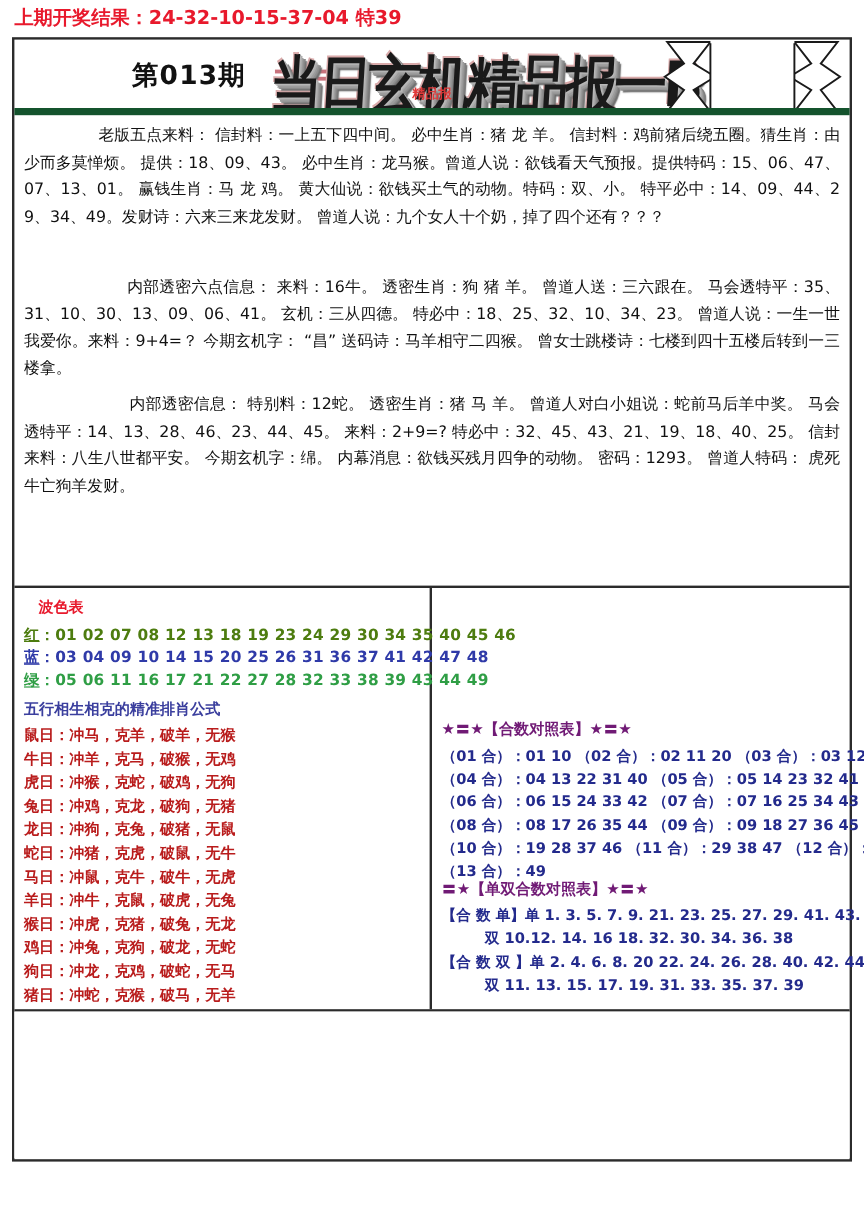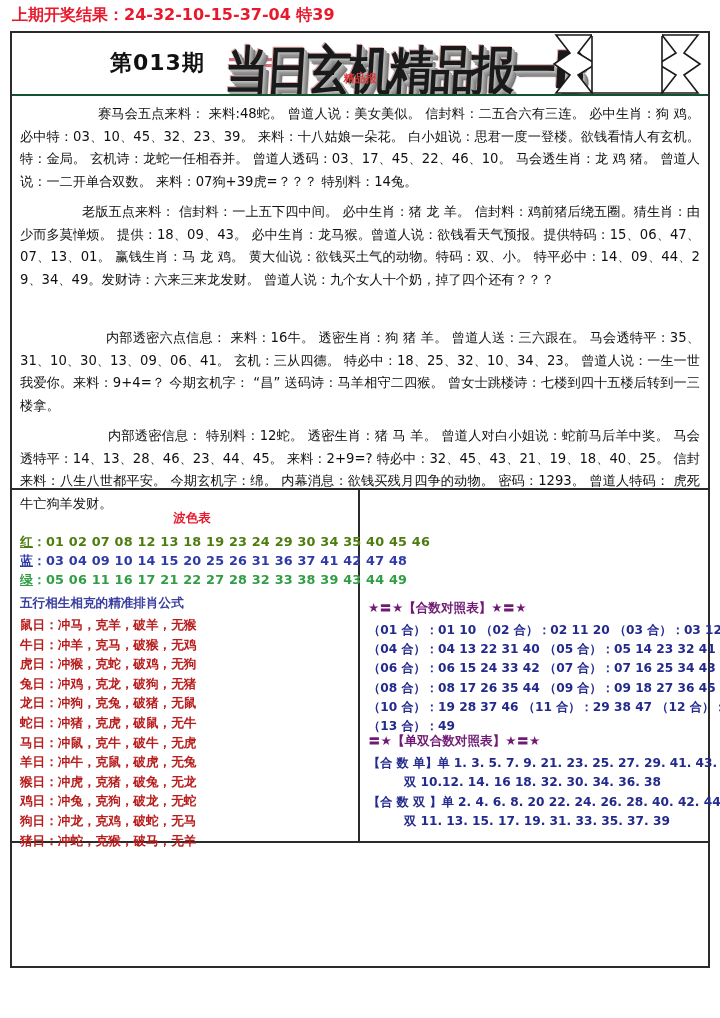--- a/index.html
+++ b/index.html
@@ -23,21 +23,21 @@
     position: absolute; left: 10px; top: 31px;
     width: 700px; height: 937px;
     border: 2px solid #2b2b2b;
     background: #fff;
   }
 
   
   .banner {
     position: relative;
     height: 63px;
-    border-bottom: 2px solid #14532d;
+    border-bottom: 6px solid #14532d;
     overflow: hidden;
     text-align: right;
   }
   .issue-no {
     position: absolute; left: 98px; top: 15px;
     font-size: 22px; font-weight: bold; color: #111;
     letter-spacing: 1px;
     font-family: "DejaVu Sans", "Liberation Sans", sans-serif;
   }
   .logo-art {
@@ -100,22 +100,21 @@
     padding: 6px 6px 0 8px;
   }
   .panel-right {
     flex: 1;
     padding: 6px 6px 0 8px;
     position: relative;
   }
 
   .bose-title {
     font-size: 12.5px; color: #e8192c; font-weight: bold;
-    margin: 14px 0 5px 12px;
-    text-align: center;
+    margin: 2px 0 5px 12px;
   }
   .bose-row {
     font-size: 12.8px; font-weight: bold;
     line-height: 19px; white-space: nowrap;
     letter-spacing: 0.2px;
   }
   .bose-row .lbl { text-decoration: underline; }
   .bose-red   { color: #4d7c0f; }
   .bose-blue  { color: #2f3aa8; }
   .bose-green { color: #2f9e45; }
@@ -171,21 +170,20 @@
       <svg class="ribbon" viewBox="0 0 150 66">
         <path d="M4 4 L40 4 L26 22 L44 33 L26 44 L40 62 L4 62 L18 44 L2 33 L18 22 Z" fill="#ffffff" stroke="#1a1a1a" stroke-width="1.6"></path>
         <path d="M146 4 L110 4 L124 22 L106 33 L124 44 L110 62 L146 62 L132 44 L148 33 L132 22 Z" fill="#ffffff" stroke="#1a1a1a" stroke-width="1.6"></path>
         <path d="M40 4 L110 4 L110 62 L40 62 Z" fill="#ffffff" stroke="#1a1a1a" stroke-width="1.6"></path>
         <path d="M40 4 L110 4" stroke="#ffffff" stroke-width="2"></path>
       </svg>
       <div class="ribbon-label">精品报</div>
     </div>
 
     <div class="article">
-      <div class="para i1">赛马会五点来料：  来料:48蛇。 曾道人说：美女美似。 信封料：二五合六有三连。 必中生肖：狗 鸡。 必中特：03、10、45、32、23、39。 来料：十八姑娘一朵花。 白小姐说：思君一度一登楼。欲钱看情人有玄机。 特：金局。      玄机诗：龙蛇一任相吞并。 曾道人透码：03、17、45、22、46、10。 马会透生肖：龙 鸡 猪。 曾道人说：一二开单合双数。 来料：07狗+39虎=？？？ 特别料：14兔。</div>
       <div class="para i2">老版五点来料： 信封料：一上五下四中间。 必中生肖：猪 龙 羊。 信封料：鸡前猪后绕五圈。猜生肖：由少而多莫惮烦。 提供：18、09、43。      必中生肖：龙马猴。曾道人说：欲钱看天气预报。提供特码：15、06、47、07、13、01。 赢钱生肖：马 龙 鸡。 黄大仙说：欲钱买土气的动物。特码：双、小。      特平必中：14、09、44、29、34、49。发财诗：六来三来龙发财。 曾道人说：九个女人十个奶，掉了四个还有？？？</div>
       <div class="para i3">内部透密六点信息： 来料：16牛。   透密生肖：狗 猪 羊。 曾道人送：三六跟在。 马会透特平：35、31、10、30、13、09、06、41。    玄机：三从四德。    特必中：18、25、32、10、34、23。 曾道人说：一生一世我爱你。来料：9+4=？ 今期玄机字： “昌”    送码诗：马羊相守二四猴。   曾女士跳楼诗：七楼到四十五楼后转到一三楼拿。</div>
       <div class="para i4">内部透密信息： 特别料：12蛇。   透密生肖：猪 马 羊。 曾道人对白小姐说：蛇前马后羊中奖。 马会透特平：14、13、28、46、23、44、45。 来料：2+9=?      特必中：32、45、43、21、19、18、40、25。 信封来料：八生八世都平安。 今期玄机字：绵。   内幕消息：欲钱买残月四争的动物。 密码：1293。   曾道人特码： 虎死牛亡狗羊发财。</div>
     </div>
 
     <div class="lower">
 
       <div class="panel-left">
         <div class="bose-title">波色表</div>
 

